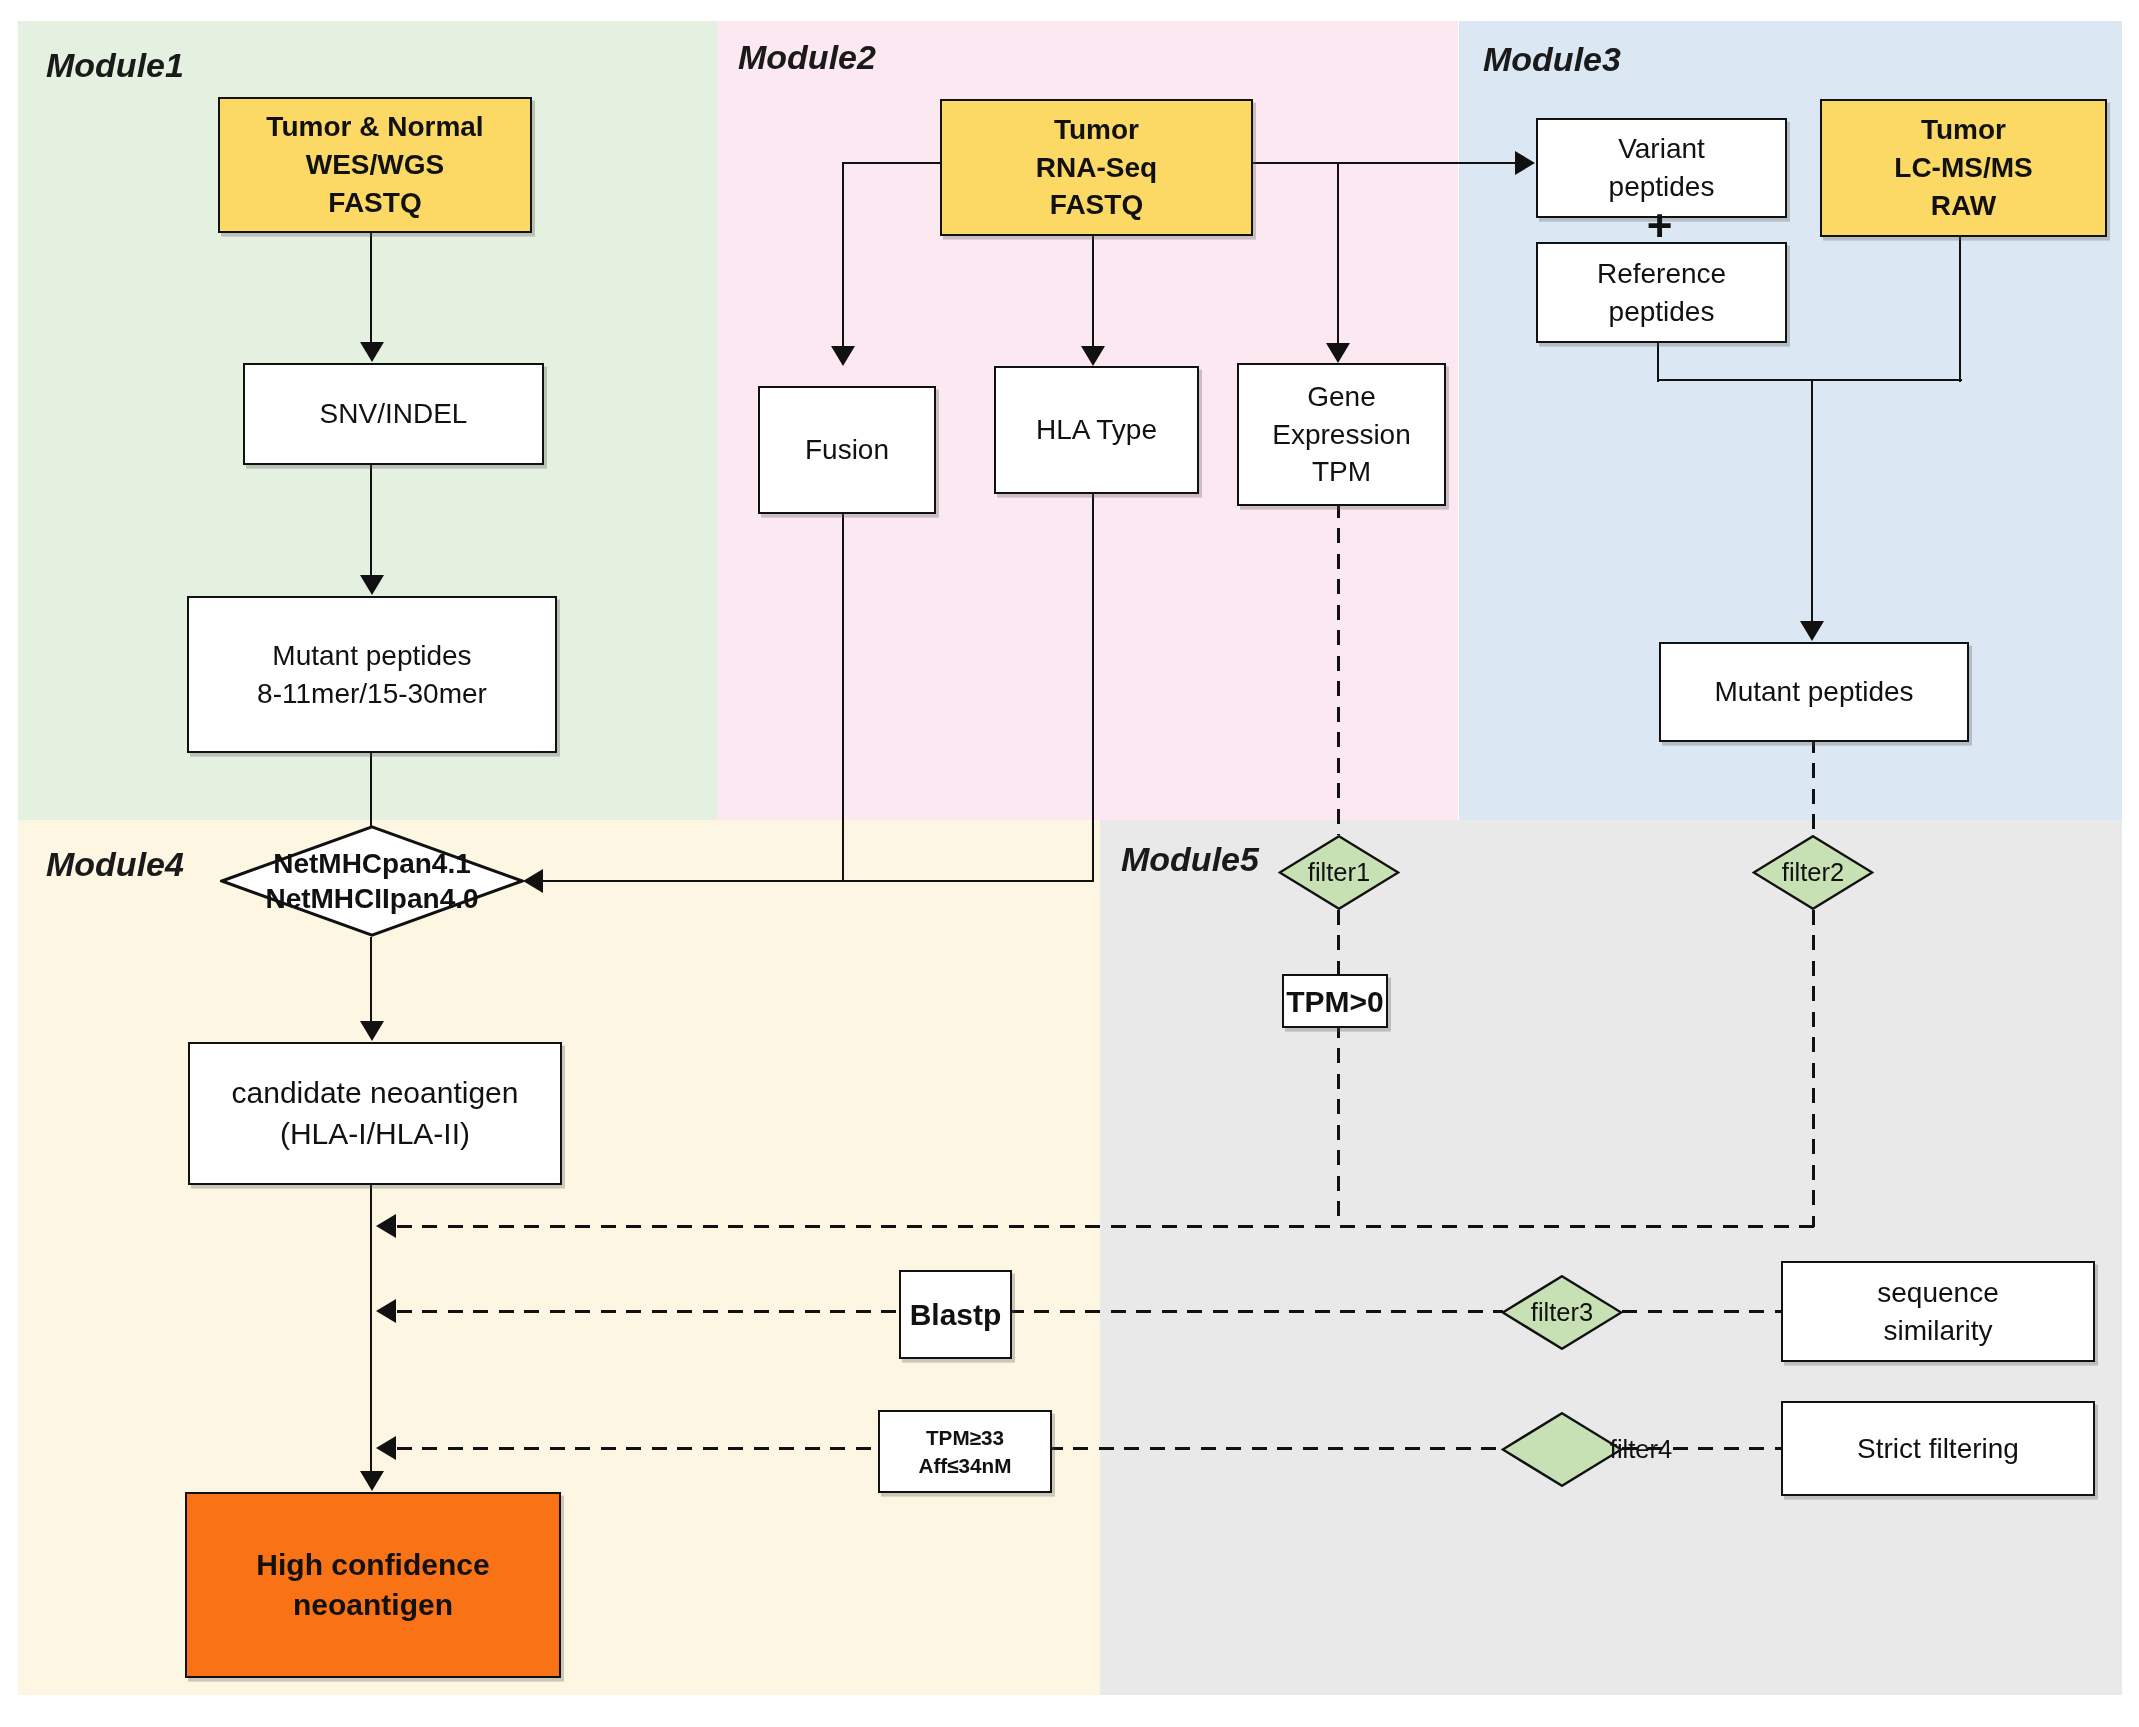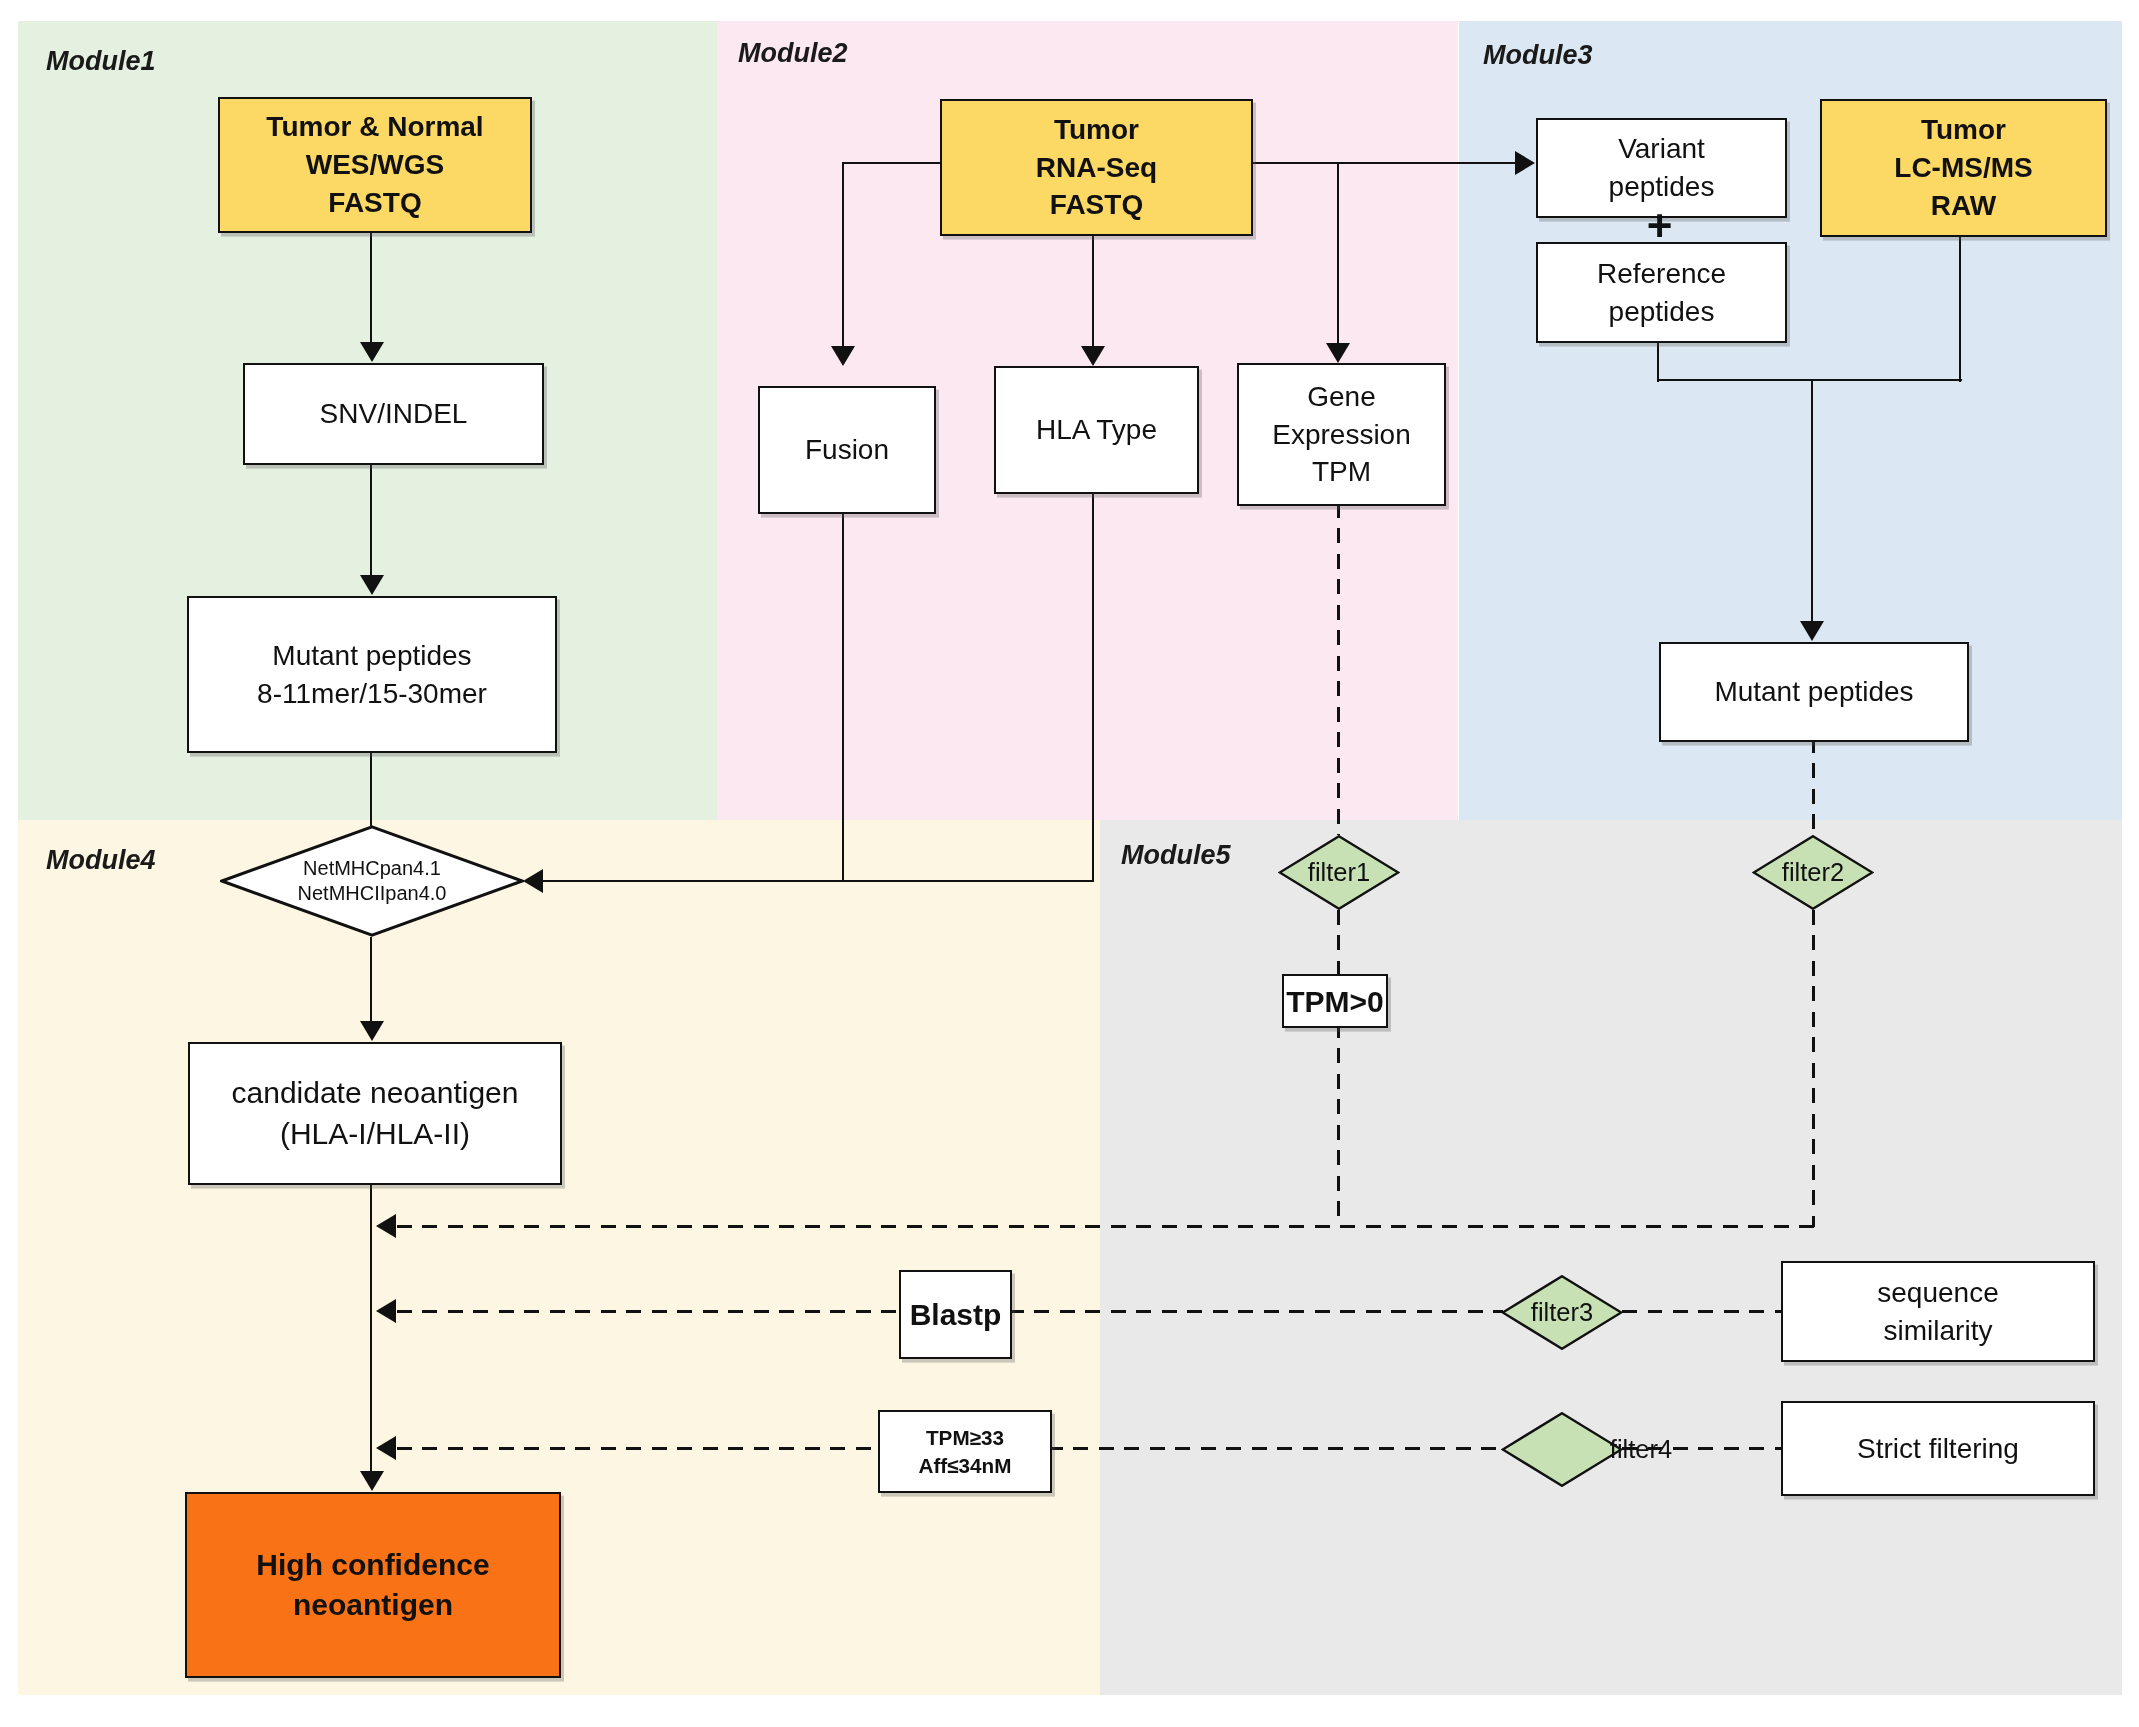--- a/index.html
+++ b/index.html
@@ -7,21 +7,21 @@
     position:relative;
     width:2140px;height:1728px;
     background:#ffffff;
     font-family:"Liberation Sans","DejaVu Sans",sans-serif;
     color:#111;
     overflow:hidden;
   }
   .region{position:absolute;z-index:0;}
   .mlabel{
     position:absolute;z-index:3;
-    font-size:27px;font-style:italic;font-weight:600;
+    font-size:34px;font-style:italic;font-weight:600;
     color:#1a1a1a;white-space:pre-line;
   }
   .node{
     position:absolute;z-index:2;
     display:flex;align-items:center;justify-content:center;text-align:center;
     border:2.4px solid #111;
     background:#ffffff;
     font-size:28px;line-height:1.35;white-space:pre-line;
     box-shadow:3px 3.6px 0 rgba(90,90,90,0.30);
   }
@@ -40,21 +40,21 @@
   .arr-down{border-left:12px solid transparent;border-right:12px solid transparent;border-top:20.7px solid #111;}
   .arr-left{border-top:12px solid transparent;border-bottom:12px solid transparent;border-right:20.7px solid #111;}
   .arr-right{border-top:12px solid transparent;border-bottom:12px solid transparent;border-left:20.7px solid #111;}
   
   .dshape{position:absolute;z-index:2;}
   .dlabel{
     position:absolute;z-index:2;
     display:flex;align-items:center;justify-content:center;text-align:center;
     font-size:25.5px;line-height:1.25;white-space:pre-line;
   }
-  .dlabel.netmhc{font-weight:normal;font-size:20px;}
+  .dlabel.netmhc{font-weight:bold;font-size:28px;}
   .plus-sign{
     position:absolute;z-index:2;display:flex;align-items:center;justify-content:center;
     font-size:44px;font-weight:bold;
   }
 </style>
 </head>
 <body>
 
 <div class="canvas">
 

